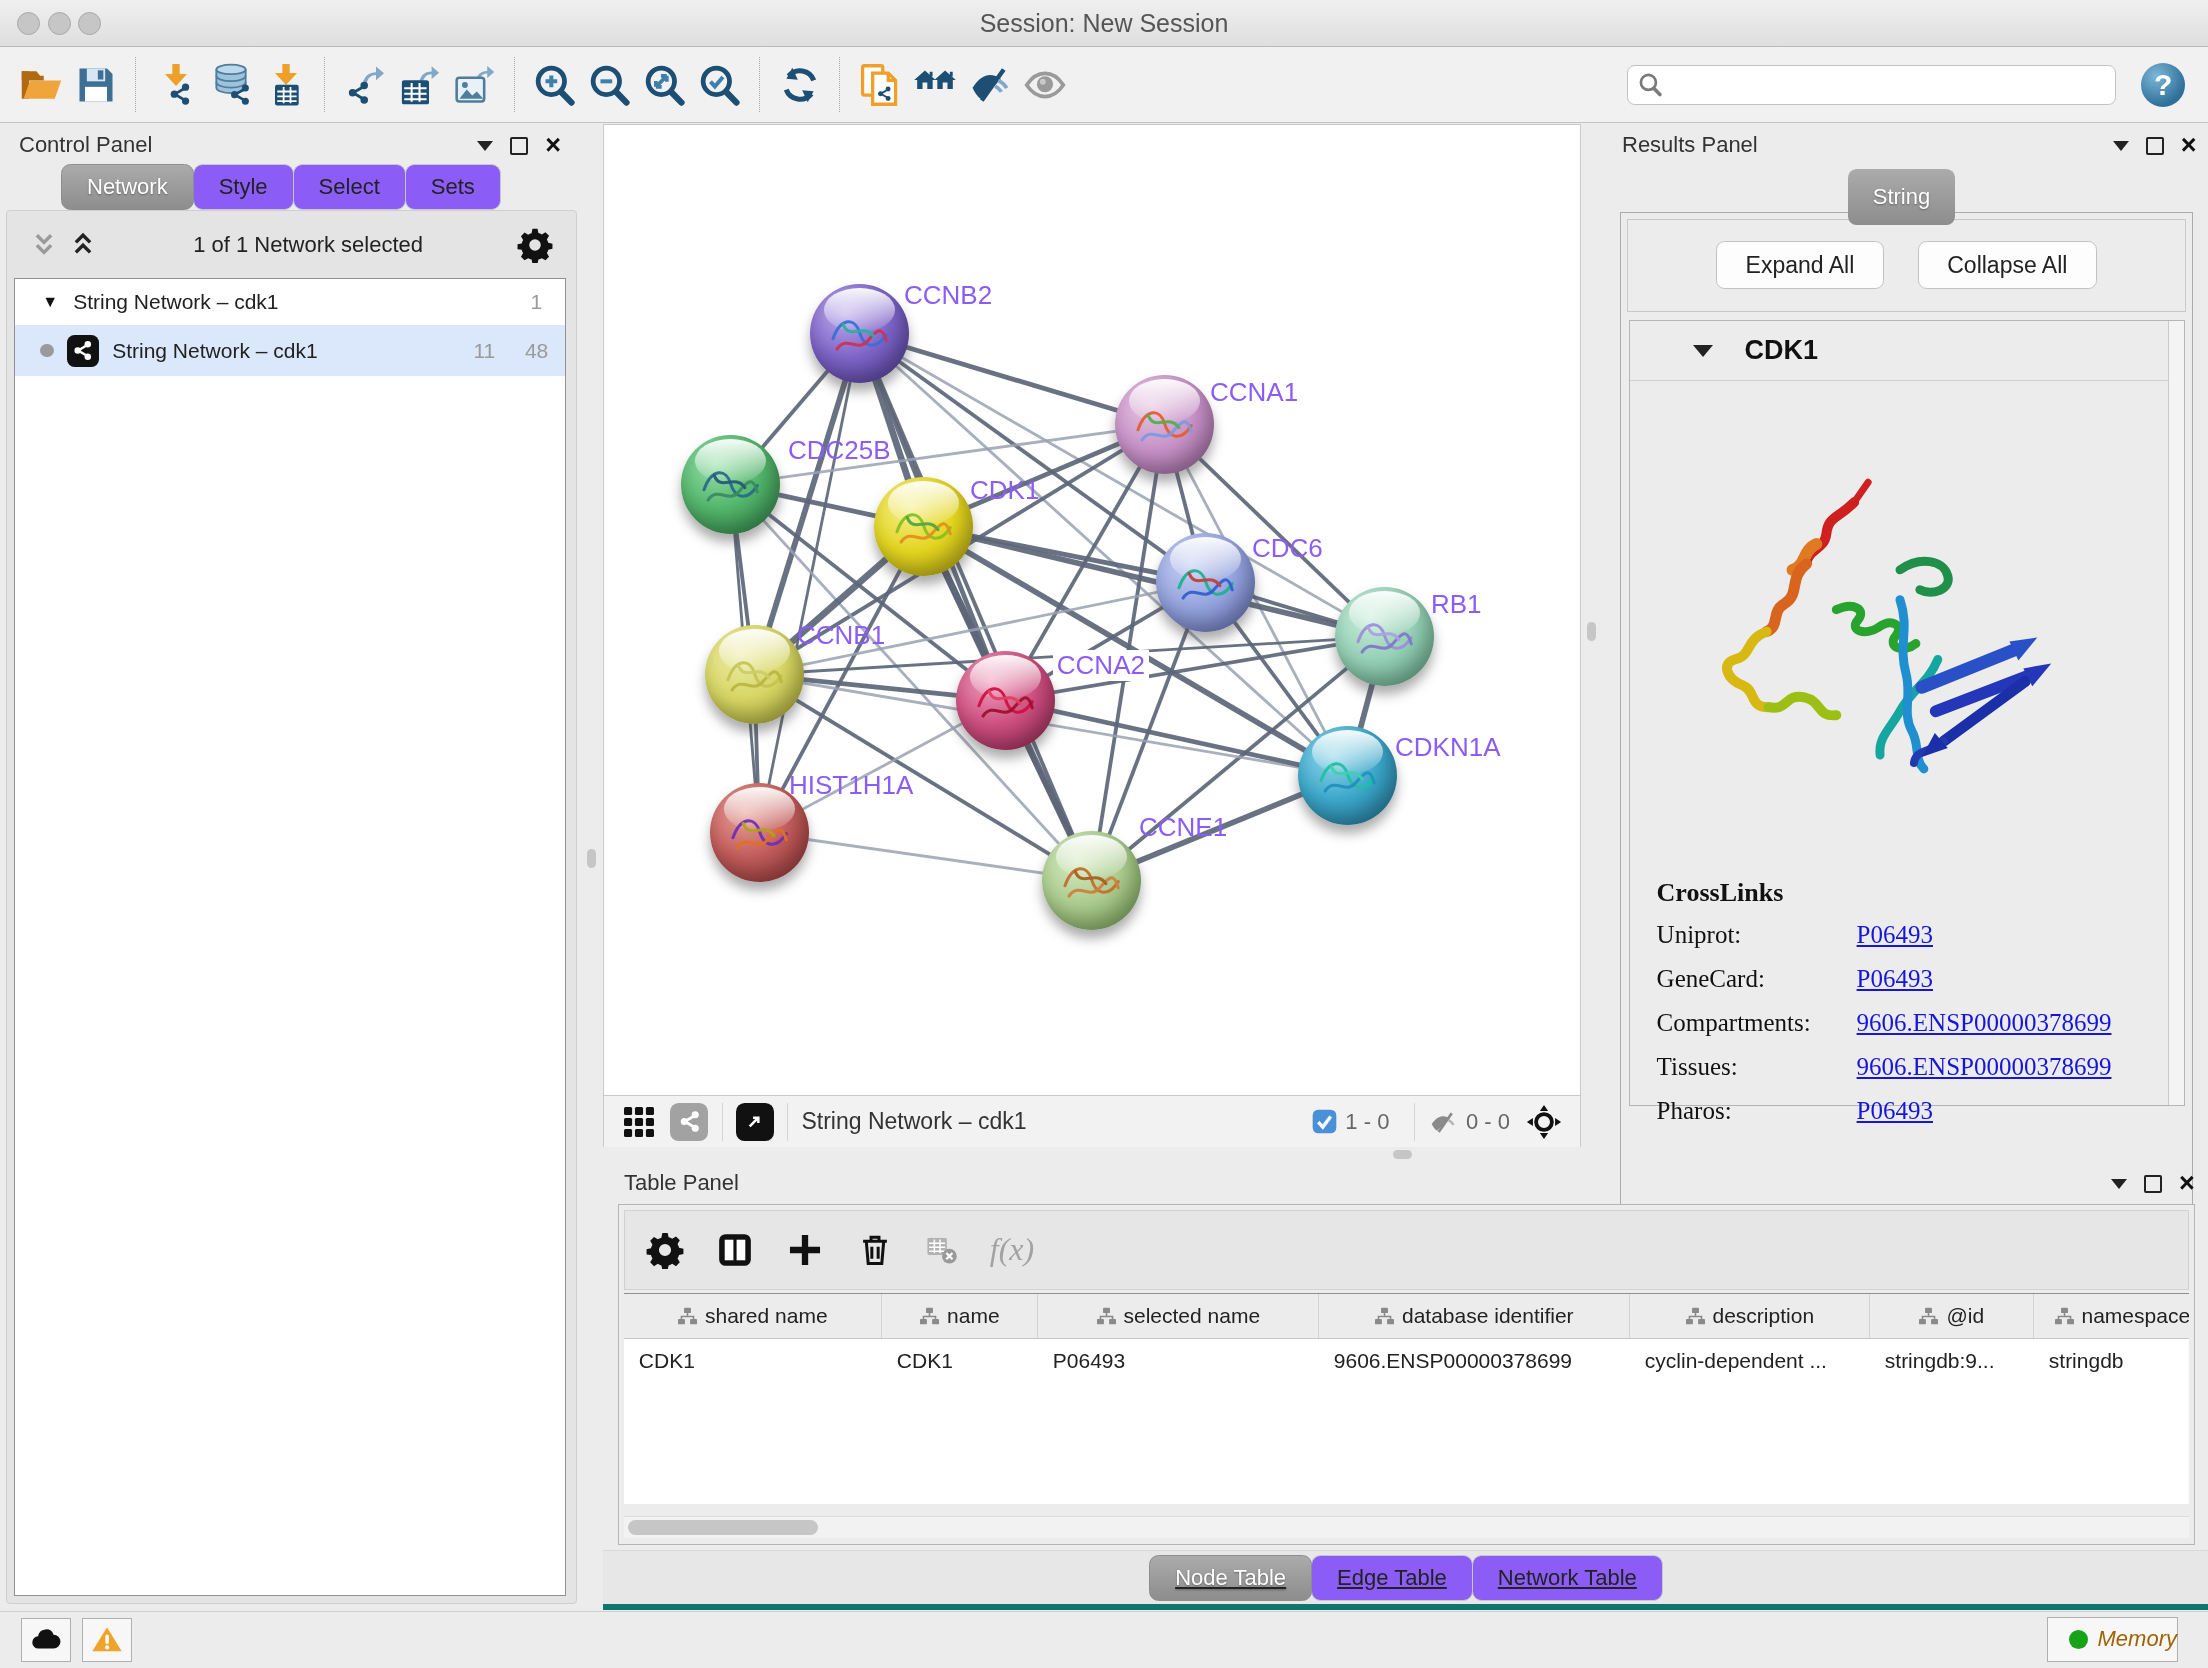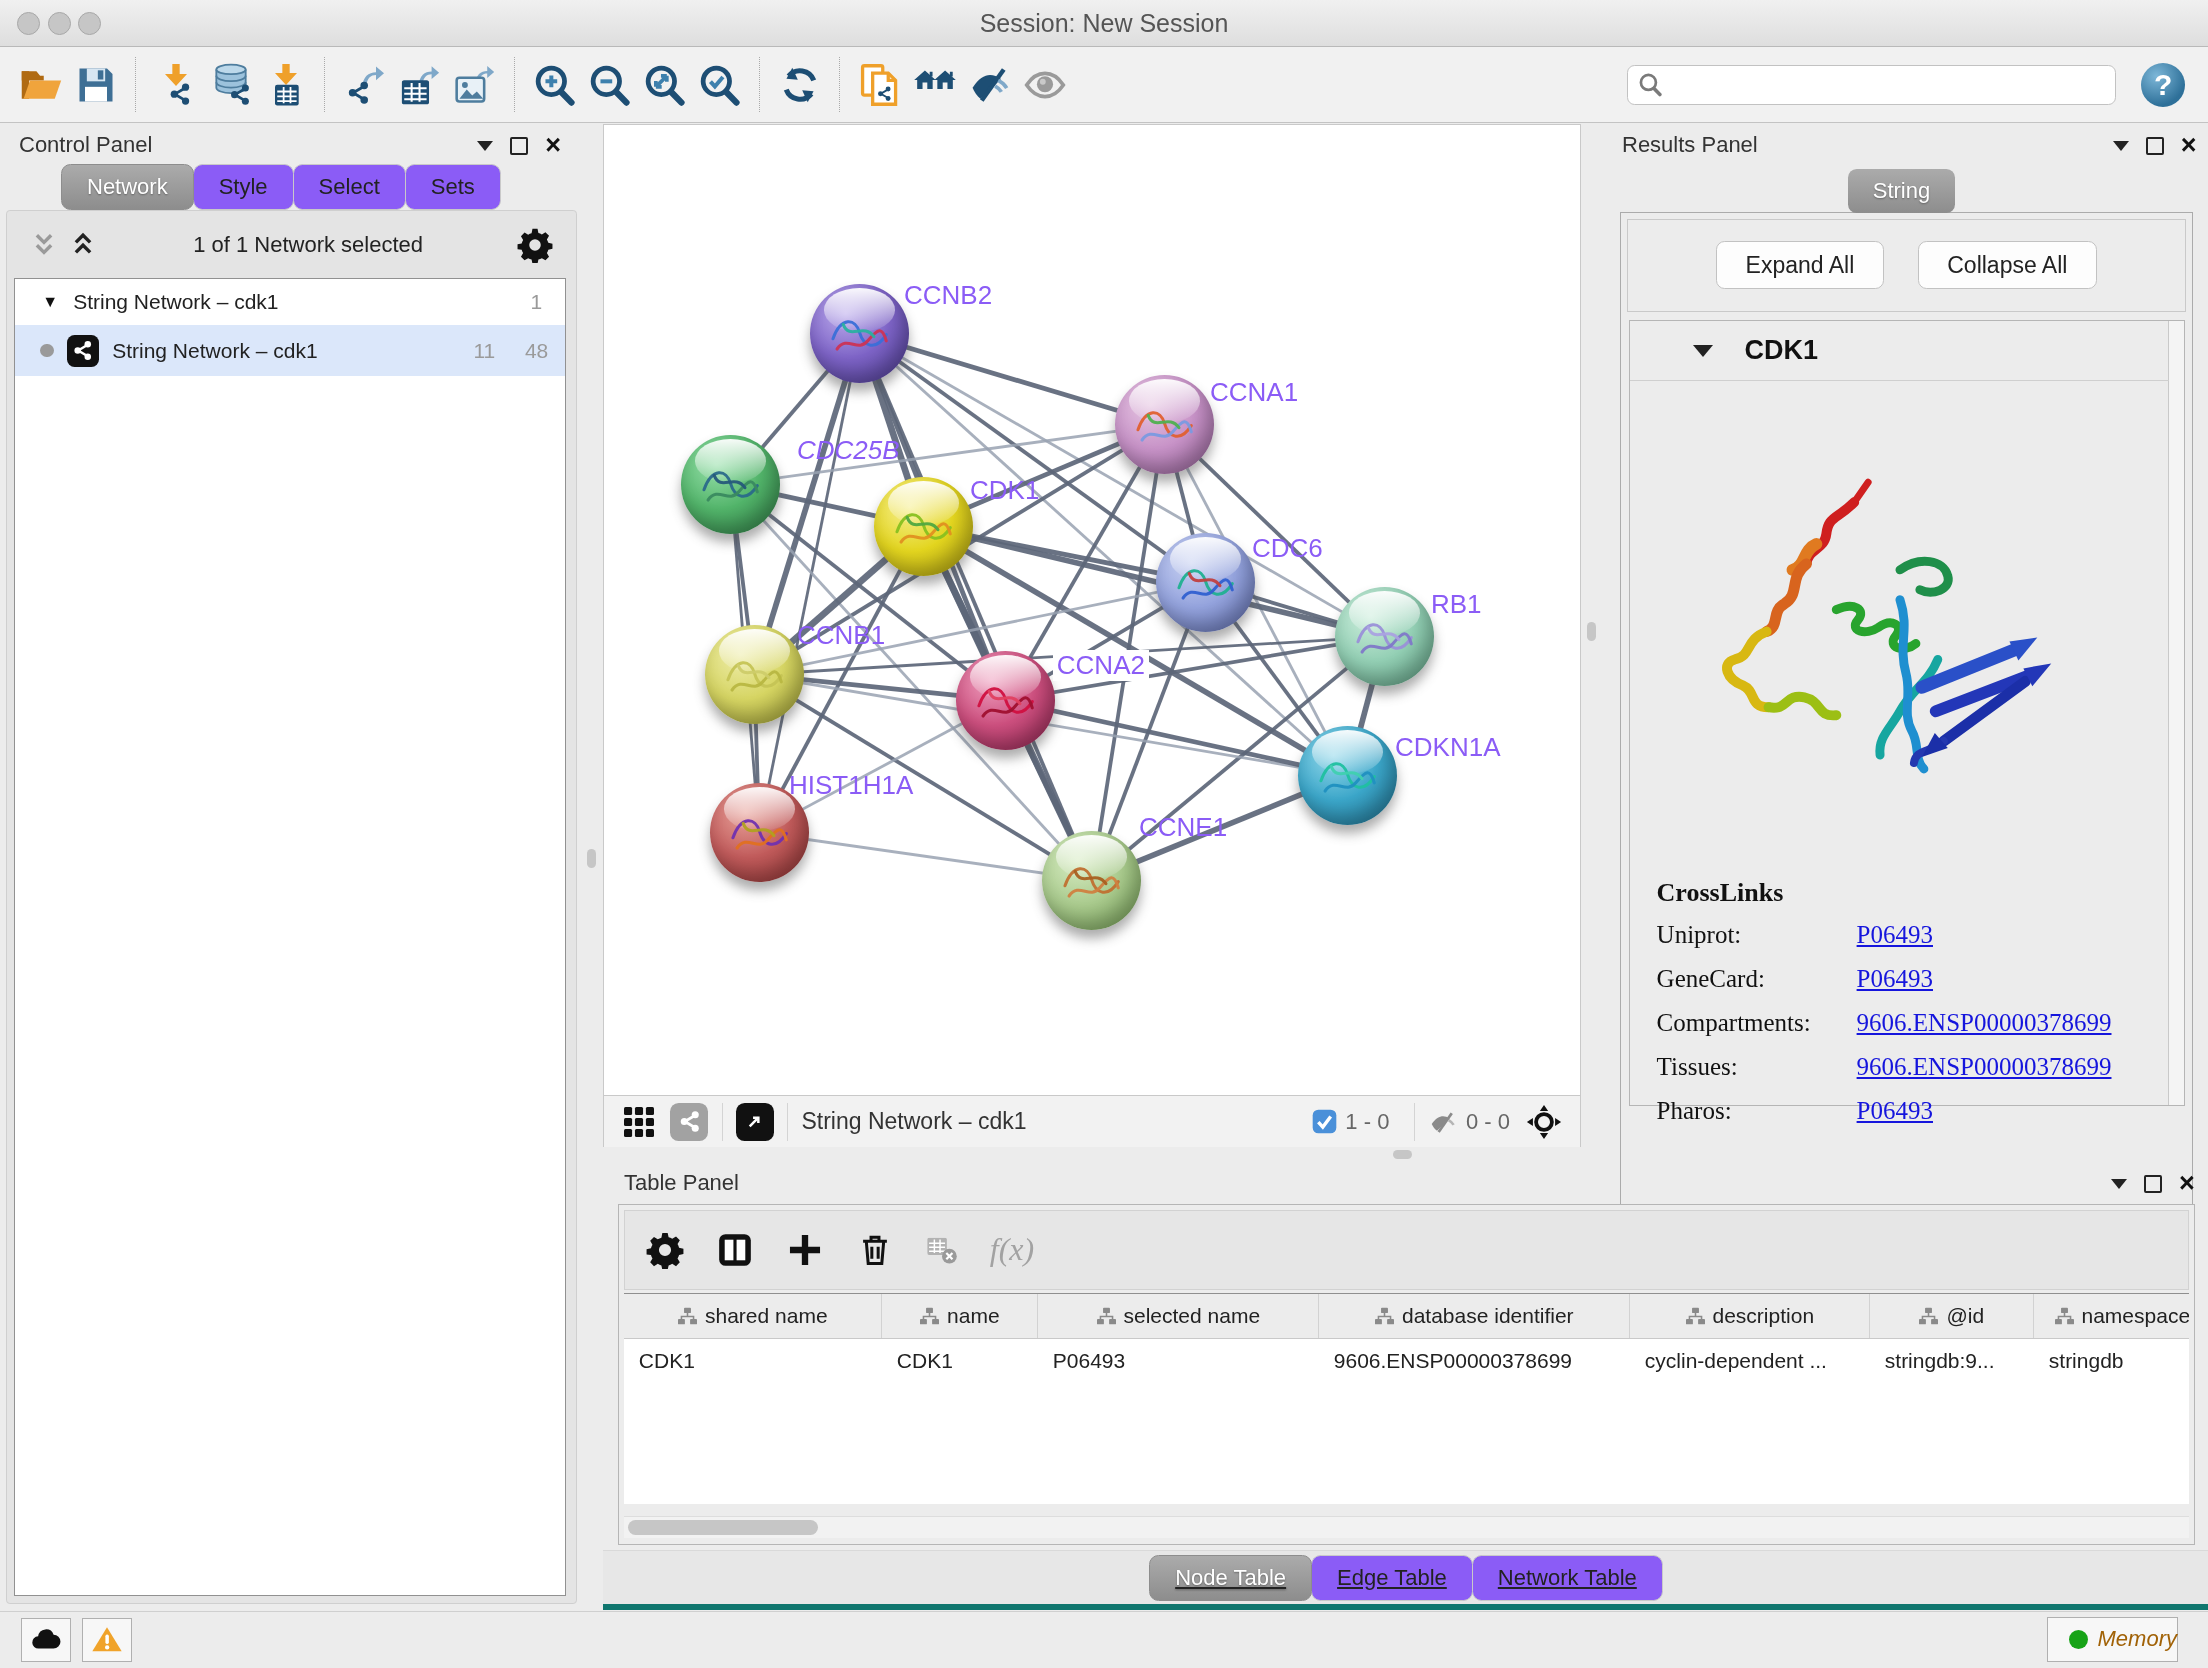--- a/index.html
+++ b/index.html
@@ -64,21 +64,21 @@
   .net-label{position:absolute;font-size:26px;color:#8b5cf6;white-space:nowrap;}
   .net-label.bg{background:#fff;padding:0 3.8px;}
   .net-bar{position:absolute;left:0;top:970px;width:976px;height:51px;background:#f2f2f2;
            border-top:1px solid #c9c9c9;display:flex;align-items:center;font-size:22px;color:#666;}
   .nb-sep{width:1px;height:38px;background:#d4d4d4;margin:0 13.3px;}
   .nb-icon{display:flex;align-items:center;justify-content:center;}
   .splitter-dot{position:absolute;width:8.6px;height:19px;border-radius:4.8px;background:#c6c6c6;}
   .splitter-dot.h{width:19px;height:8.6px;}
   
   .results-panel{position:absolute;left:1605px;top:124px;width:603px;height:1031px;}
-  .rp-tab{position:absolute;left:243px;top:45px;width:107px;height:44px;border-radius:8.6px;
+  .rp-tab{position:absolute;left:243px;top:45px;width:107px;height:56px;border-radius:8.6px;
           background:linear-gradient(#ababab,#8d8d8d);color:#fff;font-size:22px;display:flex;
           align-items:center;justify-content:center;text-shadow:0 1px 1.9px rgba(0,0,0,.35);z-index:2;}
   .rp-box{position:absolute;left:15px;top:88px;width:571px;height:1029px;background:#ececec;
           border:1px solid #ababab;}
   .rp-actions{position:absolute;left:5.7px;top:5.7px;right:5.7px;height:91px;background:#ececec;
               border:1px solid #c9c9c9;display:flex;align-items:center;justify-content:center;gap:34px;}
   .rp-btn{height:46px;padding:0 28.5px;background:#fdfdfd;border:1px solid #c2c2c2;border-radius:8.6px;
           font-size:23px;display:flex;align-items:center;justify-content:center;}
   .rp-content{position:absolute;left:7.6px;top:107px;width:554px;height:784px;background:#ececec;
               border:1px solid #b5b5b5;}
@@ -429,21 +429,21 @@
           </div>
           <span class="net-label" style="left: 606px; top: 252px;">CCNA1</span>
           <div class="node" style="left: 77px; top: 310px; background: radial-gradient(circle at 36% 30%, rgb(151, 224, 170) 0%, rgb(82, 180, 106) 48%, rgb(46, 122, 68) 100%);">
             <div class="gloss"></div>
             <svg viewBox="0 0 64 56">
               <path d="M6 30 C14 8,28 10,32 24 S48 42,58 26" fill="none" stroke="#2a6a8a" stroke-width="3" stroke-linecap="round" opacity="0.95"></path>
               <path d="M10 40 C20 26,30 44,40 32 S54 18,58 32" fill="none" stroke="#3a8a60" stroke-width="3" stroke-linecap="round" opacity="0.95"></path>
               <path d="M16 16 C22 32,36 14,46 28" fill="none" stroke="#265a7a" stroke-width="3" stroke-linecap="round" opacity="0.95"></path>
             </svg>
           </div>
-          <span class="net-label" style="left: 193px; top: 310px; font-style: italic;">CDC25B</span>
+          <span class="net-label" style="left: 184px; top: 310px;">CDC25B</span>
           <div class="node" style="left: 270px; top: 352px; background: radial-gradient(circle at 36% 30%, rgb(246, 239, 146) 0%, rgb(227, 213, 31) 48%, rgb(168, 155, 16) 100%);">
             <div class="gloss"></div>
             <svg viewBox="0 0 64 56">
               <path d="M6 30 C14 8,28 10,32 24 S48 42,58 26" fill="none" stroke="#88c020" stroke-width="3" stroke-linecap="round" opacity="0.95"></path>
               <path d="M10 40 C20 26,30 44,40 32 S54 18,58 32" fill="none" stroke="#e09020" stroke-width="3" stroke-linecap="round" opacity="0.95"></path>
               <path d="M16 16 C22 32,36 14,46 28" fill="none" stroke="#50a840" stroke-width="3" stroke-linecap="round" opacity="0.95"></path>
             </svg>
           </div>
           <span class="net-label" style="left: 366px; top: 350px;">CDK1</span>
           <div class="node" style="left: 552px; top: 408px; background: radial-gradient(circle at 36% 30%, rgb(201, 210, 242) 0%, rgb(148, 163, 221) 48%, rgb(90, 104, 168) 100%);">

